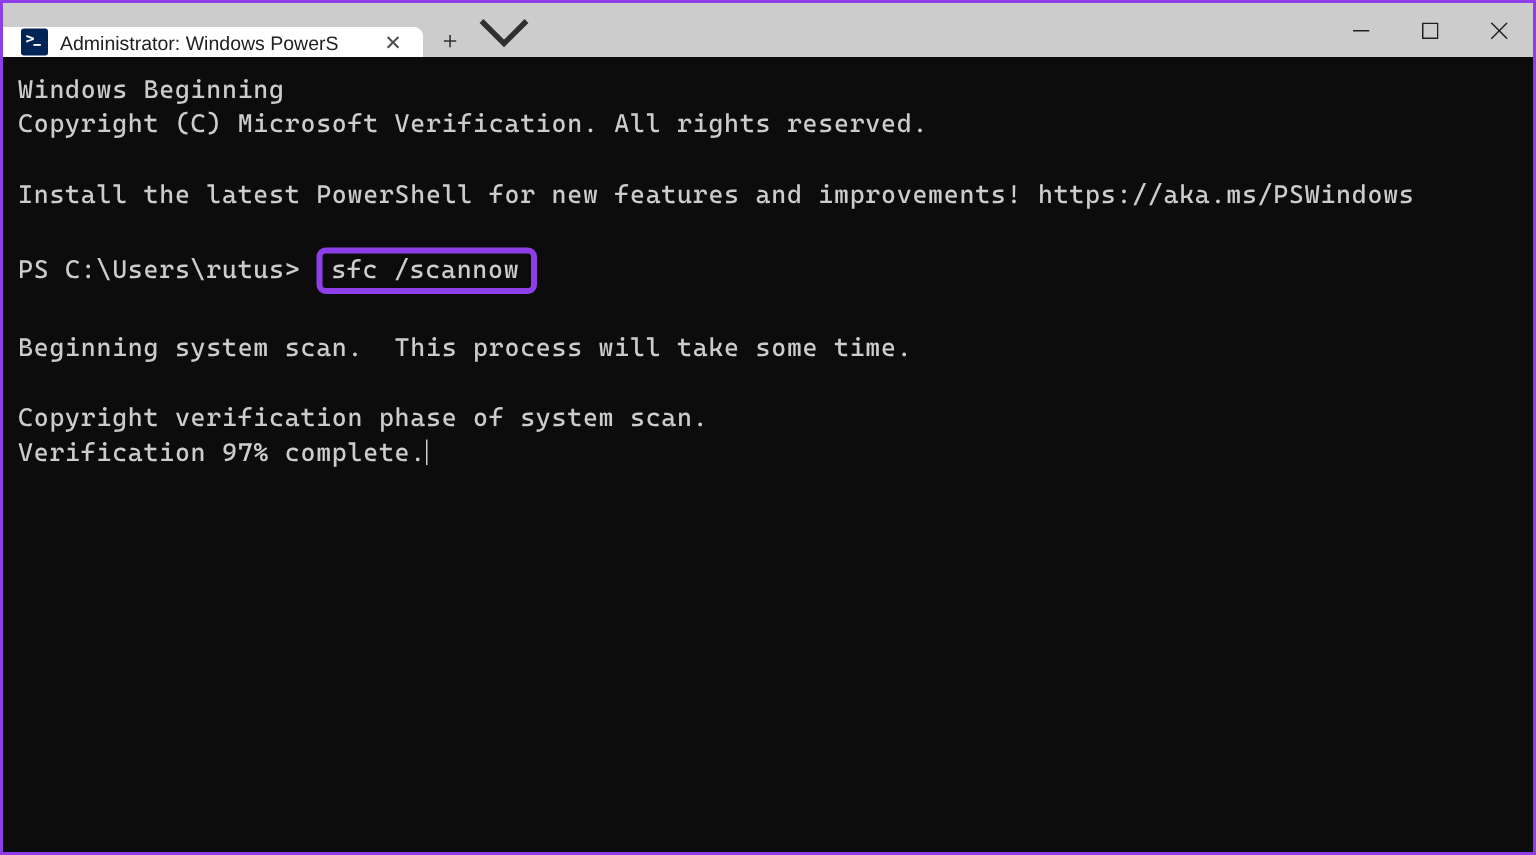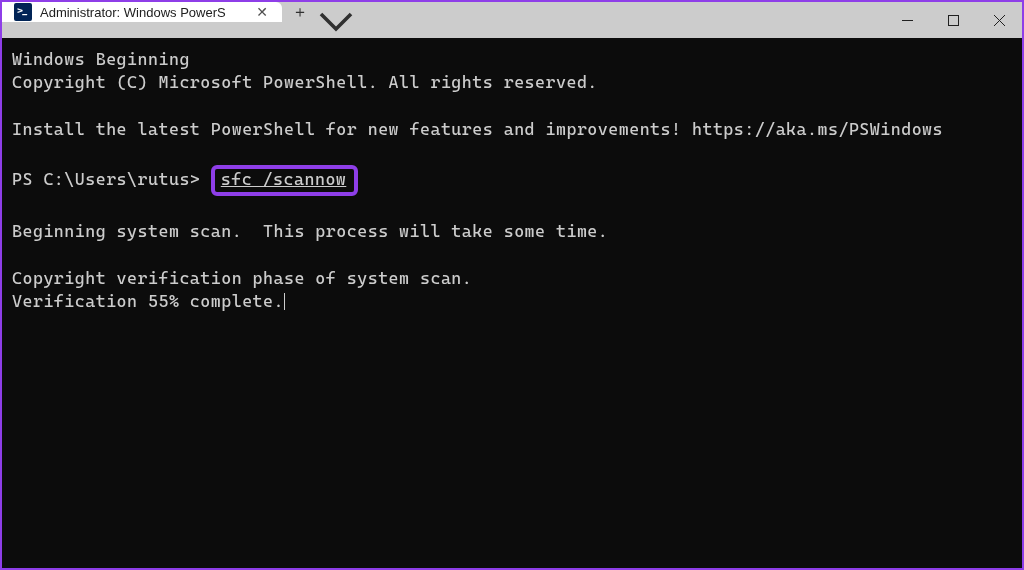--- a/index.html
+++ b/index.html
@@ -14,21 +14,21 @@
   }
   .titlebar {
     height: 36px;
     background: #cccccc;
     display: flex;
     align-items: stretch;
     justify-content: space-between;
   }
   .titlebar-left {
     display: flex;
-    align-items: flex-start;
+    align-items: flex-end;
   }
   .tab {
     background: #ffffff;
     display: flex;
     align-items: center;
     padding: 0 10px 0 12px;
     gap: 8px;
     border-top-right-radius: 6px;
     min-width: 280px;
     position: relative;
@@ -102,21 +102,20 @@
     white-space: pre-wrap;
     word-break: break-all;
     letter-spacing: 0.5px;
   }
   .highlight-box {
     border: 4px solid #8e3ee8;
     border-radius: 6px;
     padding: 2px 8px 4px 6px;
     display: inline-block;
     line-height: 1.0;
-    text-decoration: underline;
   }
   .cursor {
     display: inline-block;
     width: 1px;
     height: 17px;
     background: #cccccc;
     vertical-align: text-bottom;
     margin-bottom: 1px;
   }
 </style>
@@ -151,22 +150,22 @@
     <div class="win-btn">
       <svg viewBox="0 0 11 11">
           <line x1="0" y1="0" x2="11" y2="11" stroke="#202020" stroke-width="1"></line>
           <line x1="11" y1="0" x2="0" y2="11" stroke="#202020" stroke-width="1"></line>
         </svg>
     </div>
   </div>
 </div>
 
 <div class="terminal"><span>Windows Beginning</span>
-<span>Copyright (C) Microsoft PowerShell. All rights reserved.</span>
+<span>Copyright (C) Microsoft Verification. All rights reserved.</span>
 
 <span>Install the latest PowerShell for new features and improvements! https://aka.ms/PSWindows</span>
 
 <span>PS C:\Users\rutus&gt; </span><span class="highlight-box"><span>sfc /scannow</span></span>
 
 <span>Beginning system scan.  This process will take some time.</span>
 
 <span>Copyright verification phase of system scan.</span>
-<span>Verification 55% complete.</span><span class="cursor"></span></div>
+<span>Verification 97% complete.</span><span class="cursor"></span></div>
 
 </body></html>

